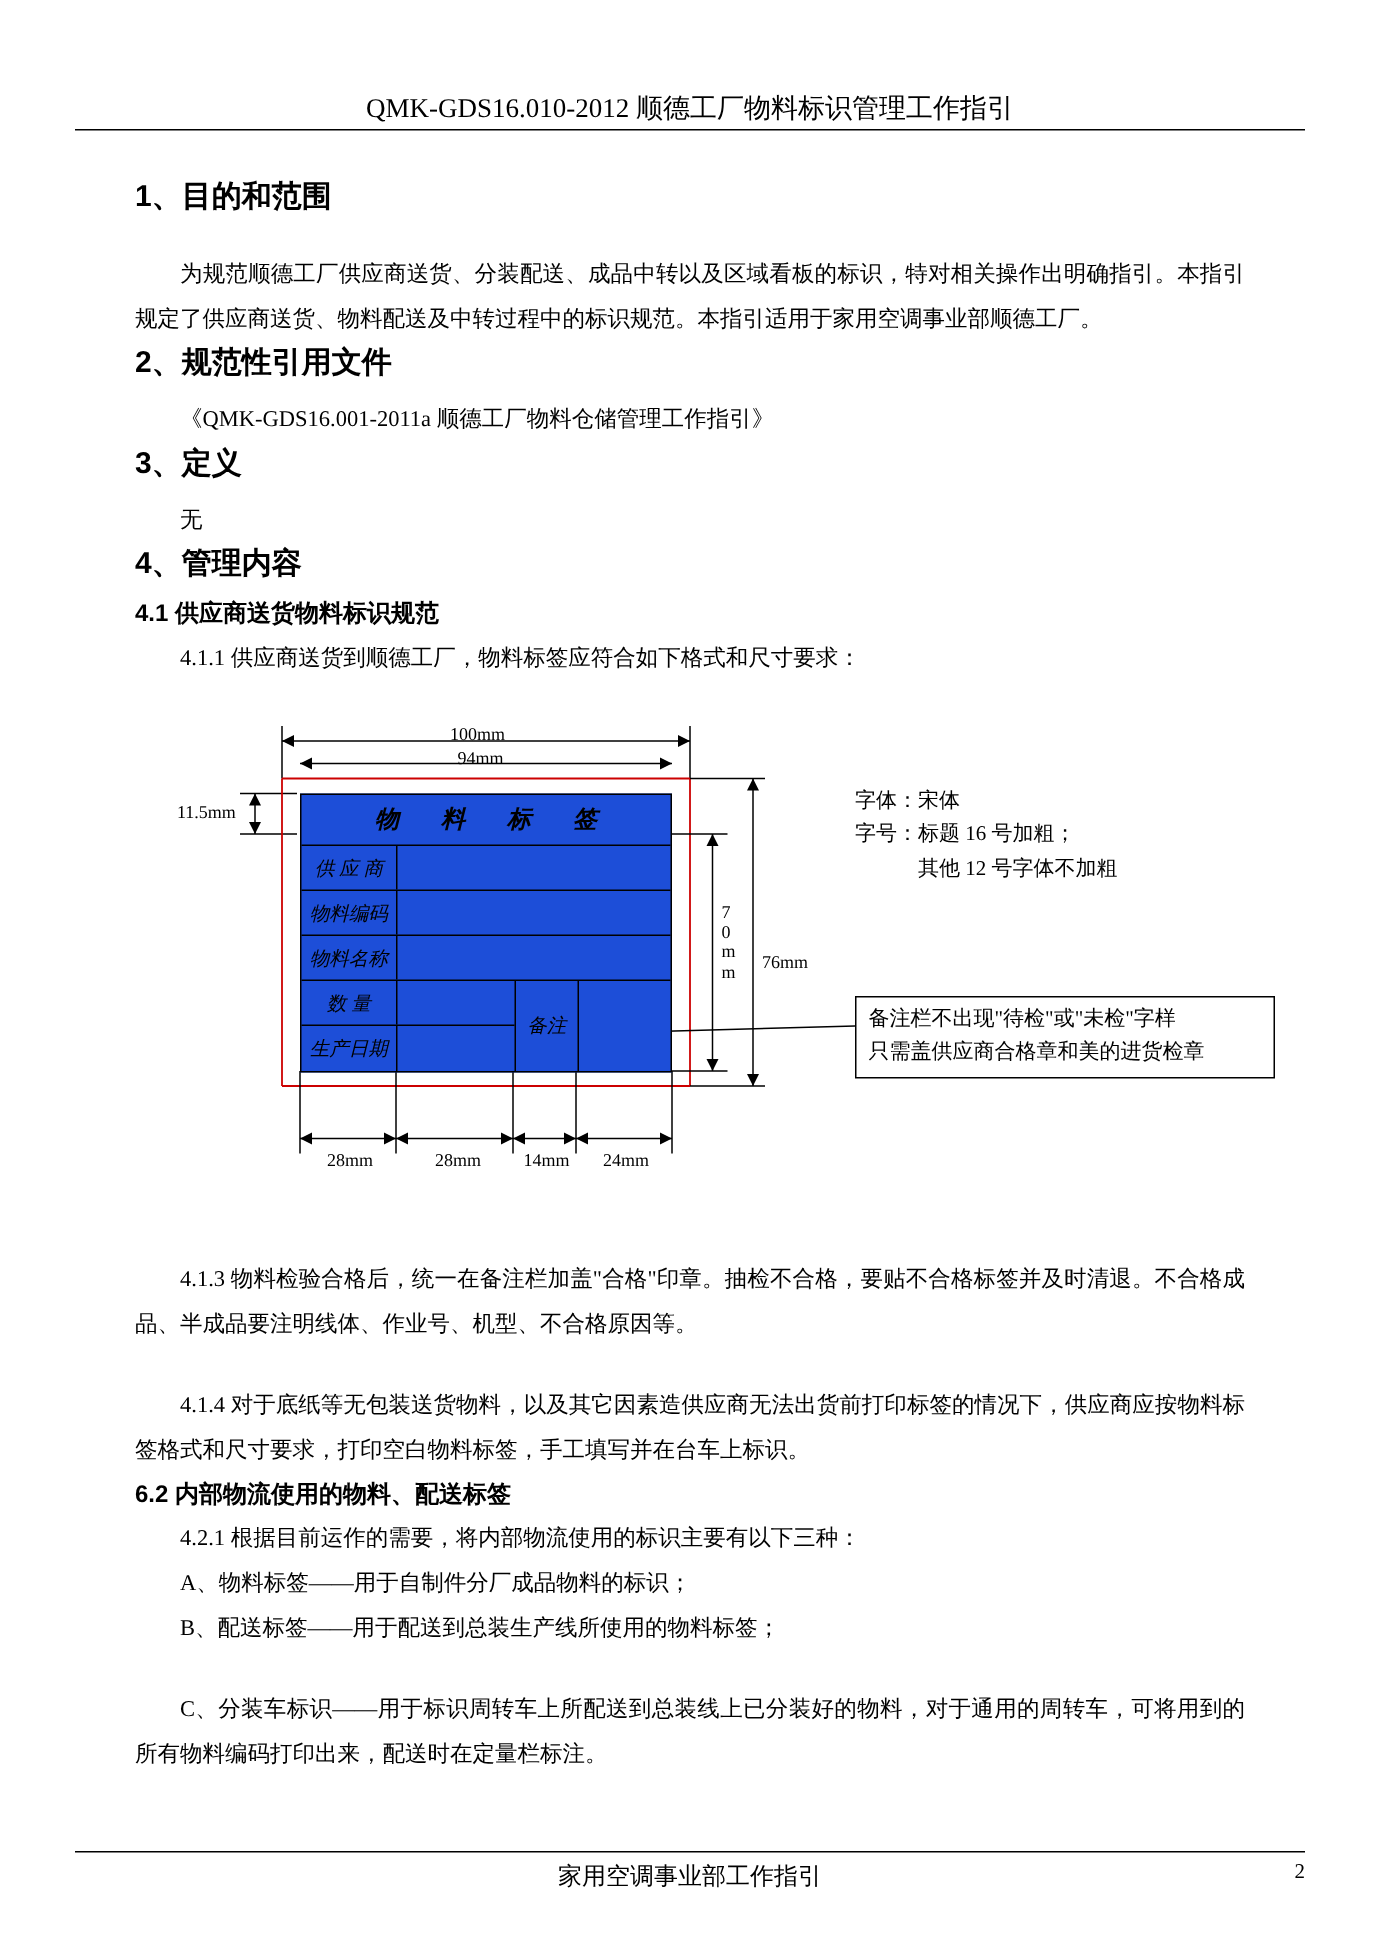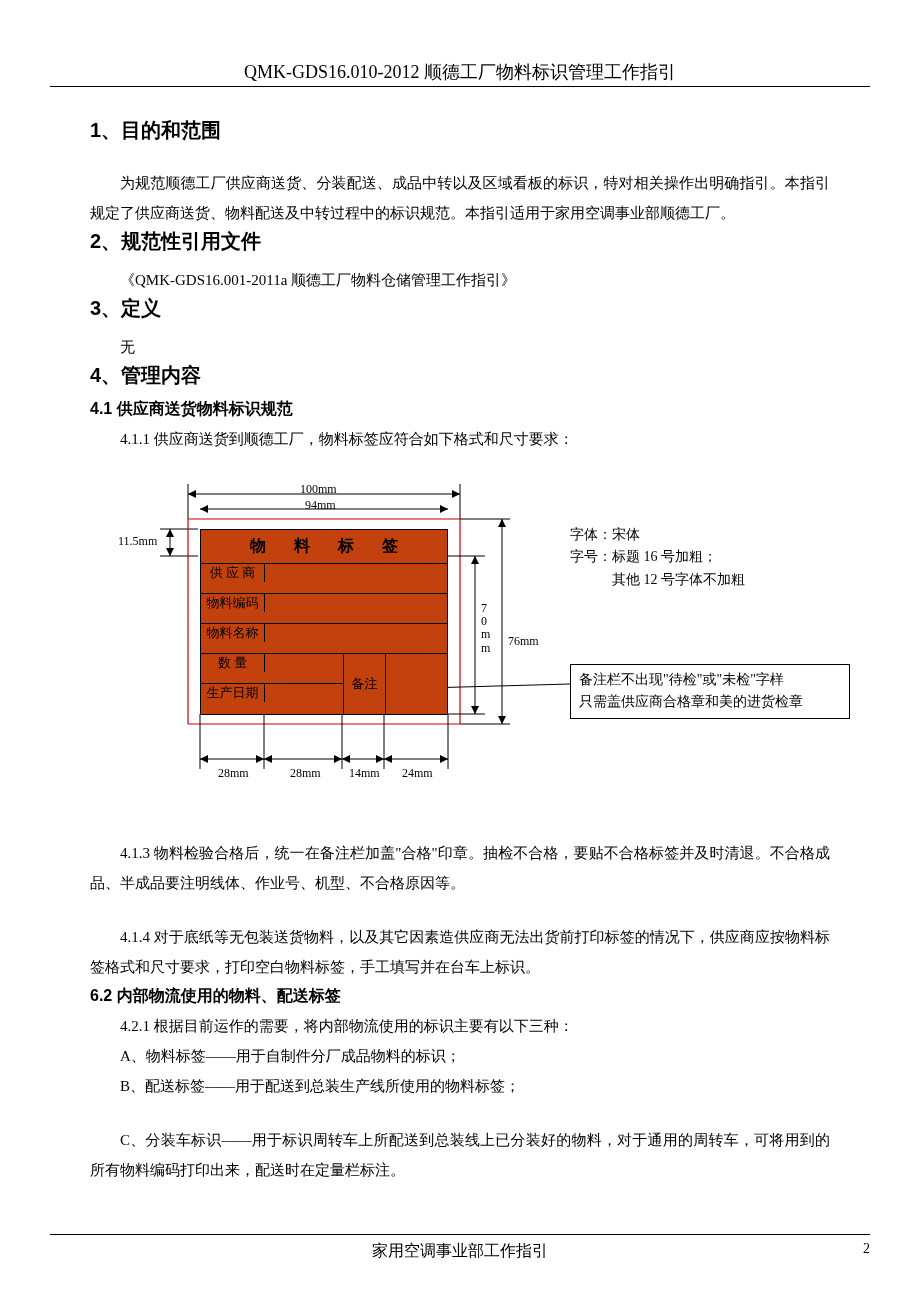--- a/index.html
+++ b/index.html
@@ -63,35 +63,35 @@
       margin: 20px 0 10px 0;
     }
     .dim-label {
       position: absolute;
       font-size: 12px;
       font-family: "SimSun", serif;
     }
     .label-box {
       position: absolute;
       border: 1px solid #000;
-      background: #c2410c;
+      background: #1d4ed8;
+      font-style: italic;
     }
     .label-title {
       text-align: center;
       font-weight: bold;
       font-size: 16px;
       letter-spacing: 12px;
       padding: 6px 0 6px 12px;
       border-bottom: 1px solid #000;
     }
     .label-row {
       border-bottom: 1px solid #000;
       height: 30px;
       display: flex;
-      flex-direction: column;
     }
     .label-row:last-child { border-bottom: none; }
     .label-cell-l {
       width: 64px;
       border-right: 1px solid #000;
       font-size: 13px;
       display: flex;
       align-items: center;
       justify-content: center;
     }

